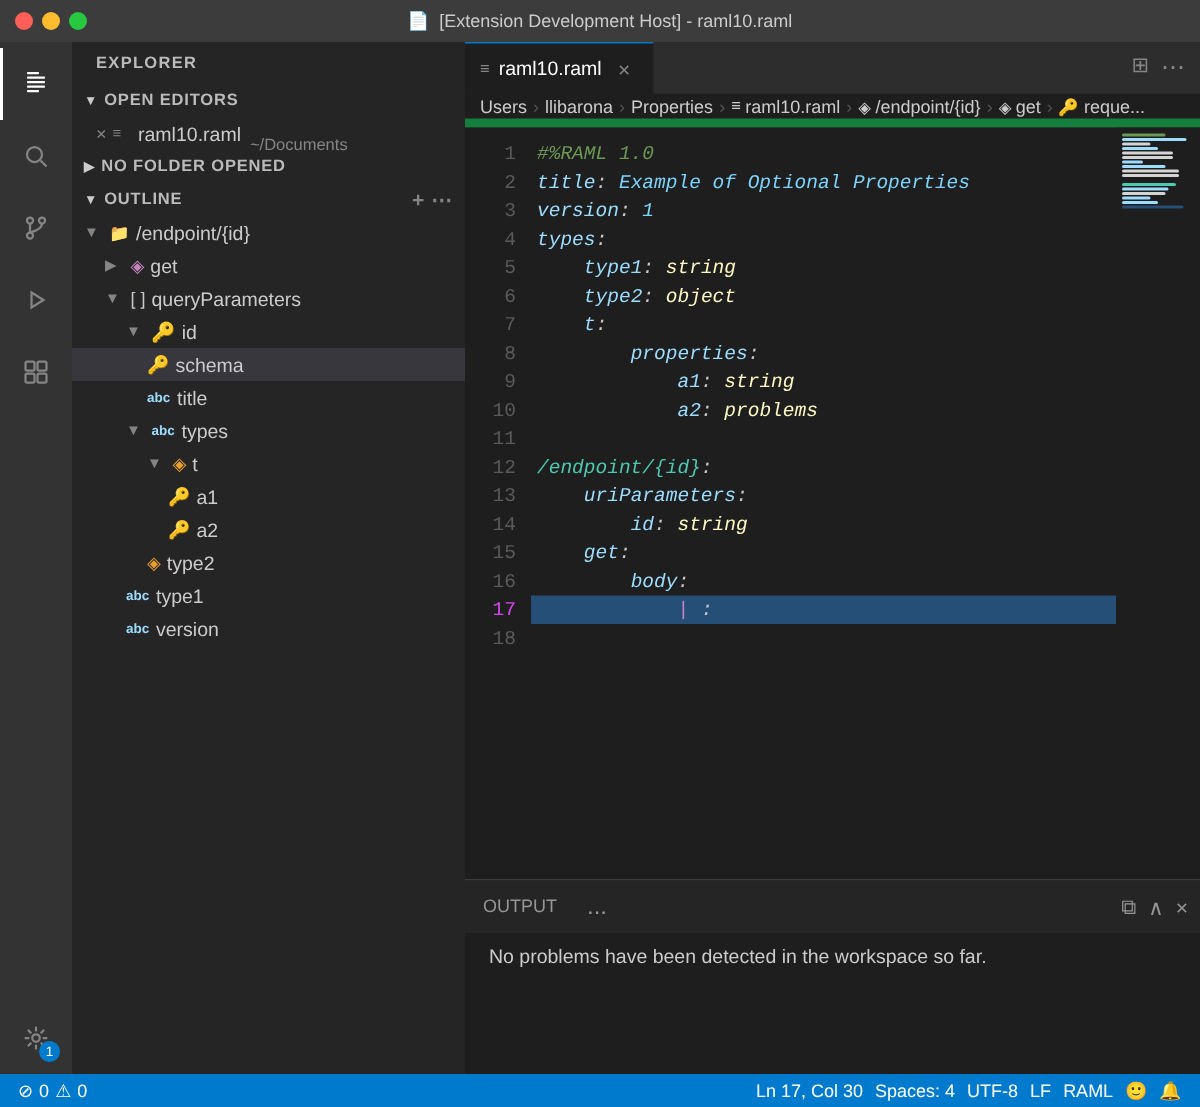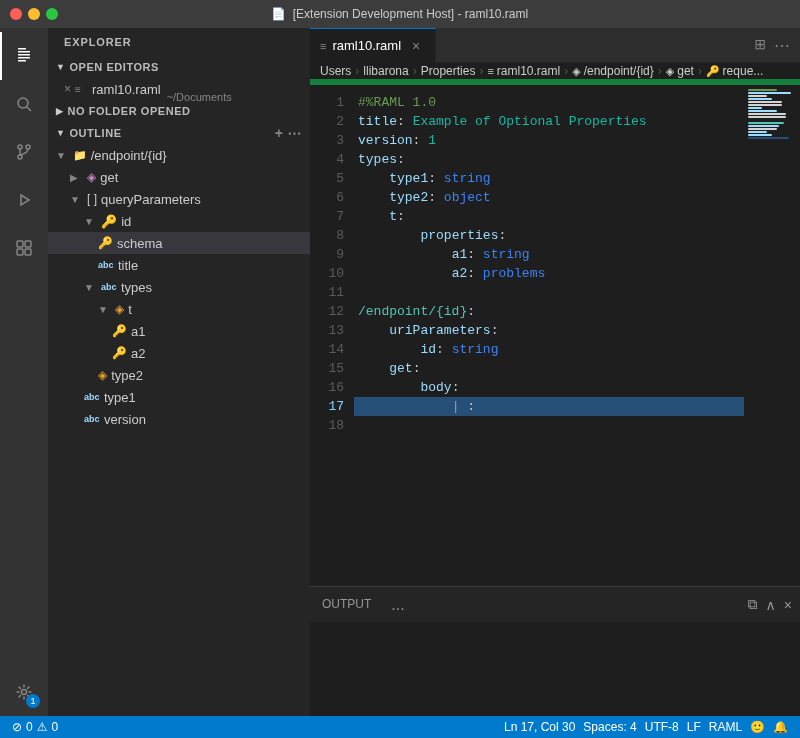--- a/index.html
+++ b/index.html
@@ -298,27 +298,28 @@
       line-height: 19px;
       overflow: hidden;
       position: relative;
     }
     .code-line {
       height: 19px;
       padding-left: 4px;
       white-space: pre;
       display: flex;
       align-items: center;
+      font-style: italic;
     }
     .code-line.highlighted { background: #264f78; }
     .kw-key { color: #9cdcfe; }
-    .kw-val-str { color: #3b82f6; }
+    .kw-val-str { color: #fef9c3; }
     .kw-comment { color: #6a9955; }
     .kw-punct { color: #c8c8c8; }
-    .kw-plain { color: #14b8a6; }
+    .kw-plain { color: #7dd3fc; }
     .kw-url { color: #4ec9b0; }
 
     
     #minimap {
       width: 56px;
       background: #1e1e1e;
       flex-shrink: 0;
       position: relative;
       overflow: hidden;
     }
@@ -633,21 +634,21 @@
             <div>7</div>
             <div>8</div>
             <div>9</div>
             <div>10</div>
           <div>11</div>
             <div>12</div>
             <div>13</div>
             <div>14</div>
             <div>15</div>
           <div>16</div>
-            <div style="color:#7dd3fc;">17</div>
+            <div style="color:#d946ef;">17</div>
             <div>18</div>
         </div>
         <div id="code-content">
           <div class="code-line"><span class="kw-comment">#%RAML 1.0</span></div>
           <div class="code-line"><span class="kw-key">title</span><span class="kw-punct">:</span><span class="kw-plain"> Example of Optional Properties</span></div>
           <div class="code-line"><span class="kw-key">version</span><span class="kw-punct">:</span><span class="kw-plain"> 1</span></div>
           <div class="code-line"><span class="kw-key">types</span><span class="kw-punct">:</span></div>
           <div class="code-line"><span class="kw-plain">    </span><span class="kw-key">type1</span><span class="kw-punct">:</span><span class="kw-plain"> </span><span class="kw-val-str">string</span></div>
           <div class="code-line"><span class="kw-plain">    </span><span class="kw-key">type2</span><span class="kw-punct">:</span><span class="kw-plain"> </span><span class="kw-val-str">object</span></div>
           <div class="code-line"><span class="kw-plain">    </span><span class="kw-key">t</span><span class="kw-punct">:</span></div>
@@ -690,20 +691,23 @@
       <div id="panel">
         <div id="panel-tabs">
           <div class="panel-tab">OUTPUT</div>
           <div class="panel-tab-more">...</div>
           <div class="panel-actions">
             <span class="panel-icon-btn" title="Copy">⧉</span>
             <span class="panel-icon-btn" title="Collapse">∧</span>
             <span class="panel-icon-btn" title="Close">×</span>
           </div>
         </div>
+        <div id="panel-content">
+          <span>No problems have been detected in the workspace so far.</span>
+        </div>
       </div>
     </div>
   </div>
 </div>
 
 <div id="status-bar">
   <div class="status-item">
     <span>⊘</span>
     <span>0</span>
     <span>⚠</span>

